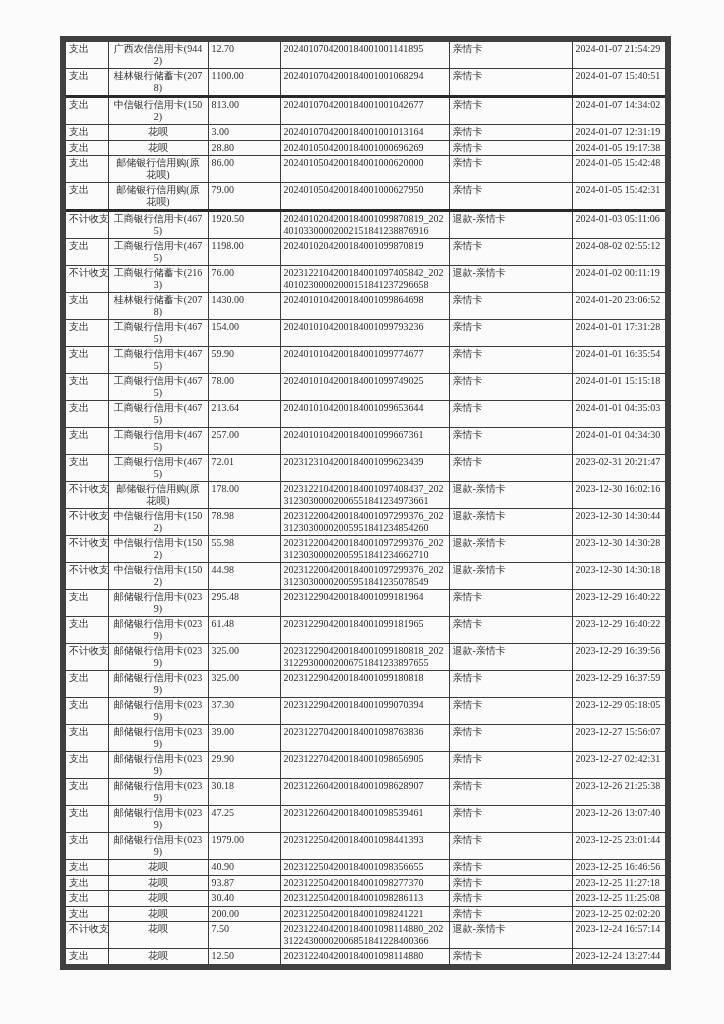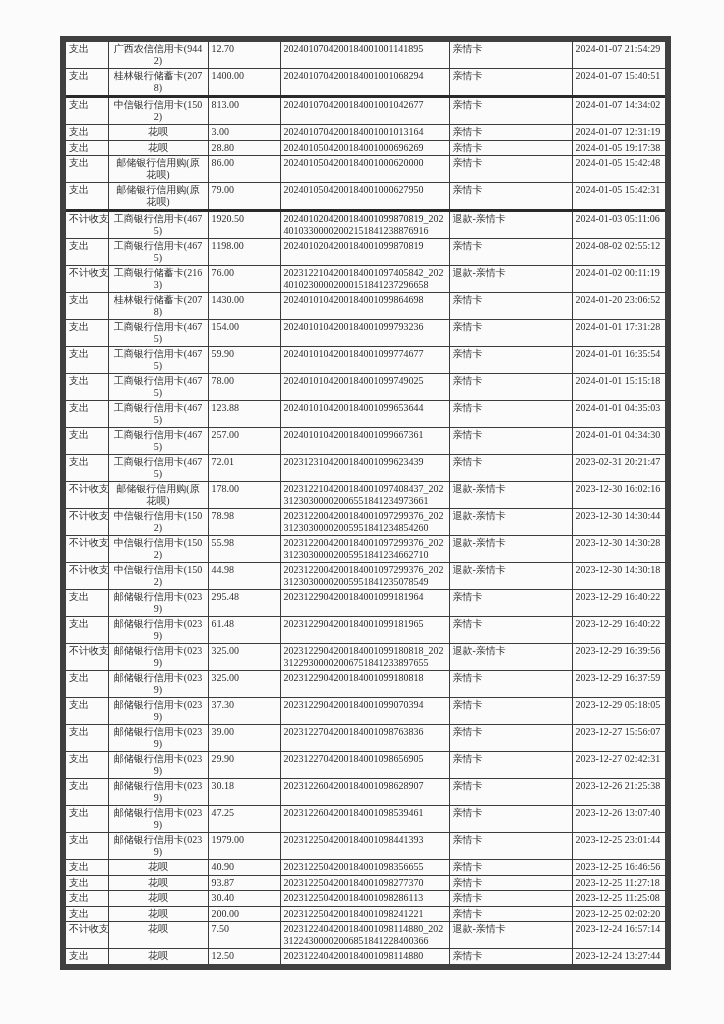--- a/index.html
+++ b/index.html
@@ -68,21 +68,21 @@
     <td class="cell-type">支出</td>
     <td class="cell-card">广西农信信用卡(9442)</td>
     <td class="cell-amount">12.70</td>
     <td class="cell-txn">2024010704200184001001141895</td>
     <td class="cell-tag">亲情卡</td>
     <td class="cell-date">2024-01-07 21:54:29</td>
   </tr>
         <tr>
     <td class="cell-type">支出</td>
     <td class="cell-card">桂林银行储蓄卡(2078)</td>
-    <td class="cell-amount">1400.00</td>
+    <td class="cell-amount">1100.00</td>
     <td class="cell-txn">2024010704200184001001068294</td>
     <td class="cell-tag">亲情卡</td>
     <td class="cell-date">2024-01-07 15:40:51</td>
   </tr>
         <tr>
     <td class="cell-type">支出</td>
     <td class="cell-card">中信银行信用卡(1502)</td>
     <td class="cell-amount">813.00</td>
     <td class="cell-txn">2024010704200184001001042677</td>
     <td class="cell-tag">亲情卡</td>
@@ -172,21 +172,21 @@
     <td class="cell-type">支出</td>
     <td class="cell-card">工商银行信用卡(4675)</td>
     <td class="cell-amount">78.00</td>
     <td class="cell-txn">2024010104200184001099749025</td>
     <td class="cell-tag">亲情卡</td>
     <td class="cell-date">2024-01-01 15:15:18</td>
   </tr>
         <tr>
     <td class="cell-type">支出</td>
     <td class="cell-card">工商银行信用卡(4675)</td>
-    <td class="cell-amount">123.88</td>
+    <td class="cell-amount">213.64</td>
     <td class="cell-txn">2024010104200184001099653644</td>
     <td class="cell-tag">亲情卡</td>
     <td class="cell-date">2024-01-01 04:35:03</td>
   </tr>
         <tr>
     <td class="cell-type">支出</td>
     <td class="cell-card">工商银行信用卡(4675)</td>
     <td class="cell-amount">257.00</td>
     <td class="cell-txn">2024010104200184001099667361</td>
     <td class="cell-tag">亲情卡</td>

